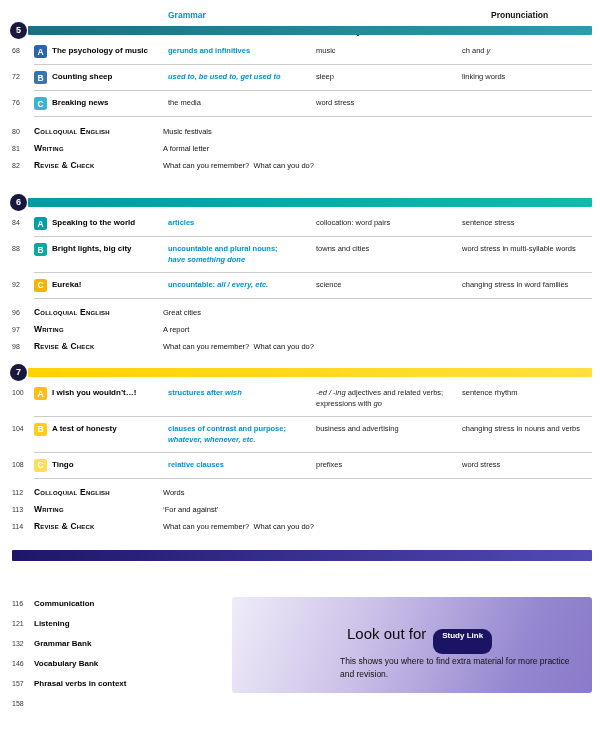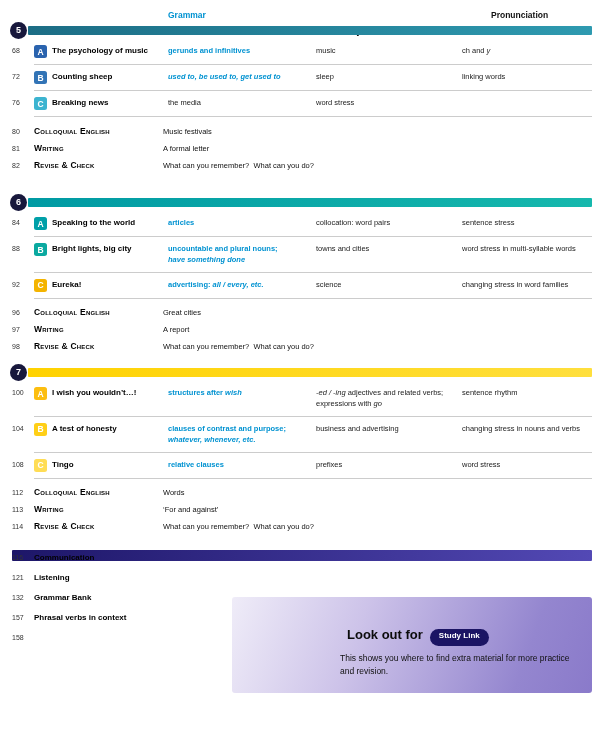--- a/index.html
+++ b/index.html
@@ -32,32 +32,32 @@
 
   .sep { border-top:1px solid #cccccc; margin:0 8px 0 34px; height:0; }
 
   .extras { margin-top:5px; }
   .extra-row { display:grid; grid-template-columns:22px 88px 1fr; padding:3.5px 8px 3.5px 12px; align-items:baseline; }
   .extra-label { font-variant:small-caps; font-weight:bold; font-size:8.5px; color:#000; letter-spacing:0.2px; }
   .extra-content { font-size:7.5px; color:#111; white-space:pre-wrap;padding-left:41px; }
 
   
   .bm-bar { position:absolute; left:12px; top:550px; width:580px; height:11px; border-radius:1px; }
-  .bm-list { position:absolute; left:0; top:547px; width:240px; }
+  .bm-list { position:absolute; left:0; top:593px; width:240px; }
   .bm-row { display:grid; grid-template-columns:22px 1fr; padding:5.5px 0 5.5px 12px; align-items:baseline; }
   .bm-label { font-size:8px; font-weight:bold; color:#000; }
 
   
   .lookout { position:absolute; left:232px; top:597px; width:360px; height:96px; border-radius:3px;
              background:linear-gradient(110deg, #efecf8 0%, #cdc3e9 35%, #9486cf 80%, #8a7aca 100%);
              padding:28px 16px 0 108px; }
-  .lookout-title { font-size:13px; font-weight:bold; color:#0b0b0b;padding-left:7px; }
+  .lookout-title { font-size:15px; font-weight:normal; color:#0b0b0b;padding-left:7px; }
   .lookout-badge { display:inline-block; background:#1b1464; color:#fff; font-size:8px; font-weight:bold;
-                   padding:2px 9px 6px; border-radius:9px; margin-left:7px; position:relative; top:-1px; }
-  .lookout-text { margin-top:5px; font-size:8.5px; line-height:1.5; color:#101010; width:246px; }
+                   padding:2px 9px 14px; border-radius:9px; margin-left:7px; position:relative; top:-1px; }
+  .lookout-text { font-size:8.5px; line-height:1.5; color:#101010; width:246px; }
 </style>
 </head>
 <body>
 
 <div class="page">
 
   <div class="colhead grammar">Grammar</div>
   <div class="colhead vocab">Vocabulary</div>
   <div class="colhead pron">Pronunciation</div>
 
@@ -138,21 +138,21 @@
       <span class="grammar-cell"><span>uncountable and plural nouns;</span><br><span style="font-style: italic;">have something done</span></span>
       <span class="vocab-cell"><span>towns and cities</span></span>
       <span class="pron-cell"><span>word stress in multi-syllable words</span></span>
     </div>
     <div class="sep"></div>
 
     <div class="lesson-row">
       <span class="pg">92</span>
       <span class="badge" style="background: rgb(244, 180, 0);">C</span>
       <span class="title">Eureka!</span>
-      <span class="grammar-cell"><span>advertising: </span><span style="font-style: italic;">all / every, etc.</span></span>
+      <span class="grammar-cell"><span>uncountable: </span><span style="font-style: italic;">all / every, etc.</span></span>
       <span class="vocab-cell"><span>science</span></span>
       <span class="pron-cell"><span>changing stress in word families</span></span>
     </div>
     <div class="sep"></div>
 
     <div class="extras">
       <div class="extra-row">
         <span class="pg">96</span>
         <span class="extra-label">Colloquial English</span>
         <span class="extra-content">Great cities</span>
@@ -234,20 +234,24 @@
     </div>
     <div class="bm-row">
       <span class="pg">121</span>
       <span class="bm-label">Listening</span>
     </div>
     <div class="bm-row">
       <span class="pg">132</span>
       <span class="bm-label">Grammar Bank</span>
     </div>
     <div class="bm-row">
+      <span class="pg">146</span>
+      <span class="bm-label">Vocabulary Bank</span>
+    </div>
+    <div class="bm-row">
       <span class="pg">157</span>
       <span class="bm-label">Phrasal verbs in context</span>
     </div>
     <div class="bm-row">
       <span class="pg">158</span>
     </div>
   </div>
 
   <div class="lookout">
     <div>

